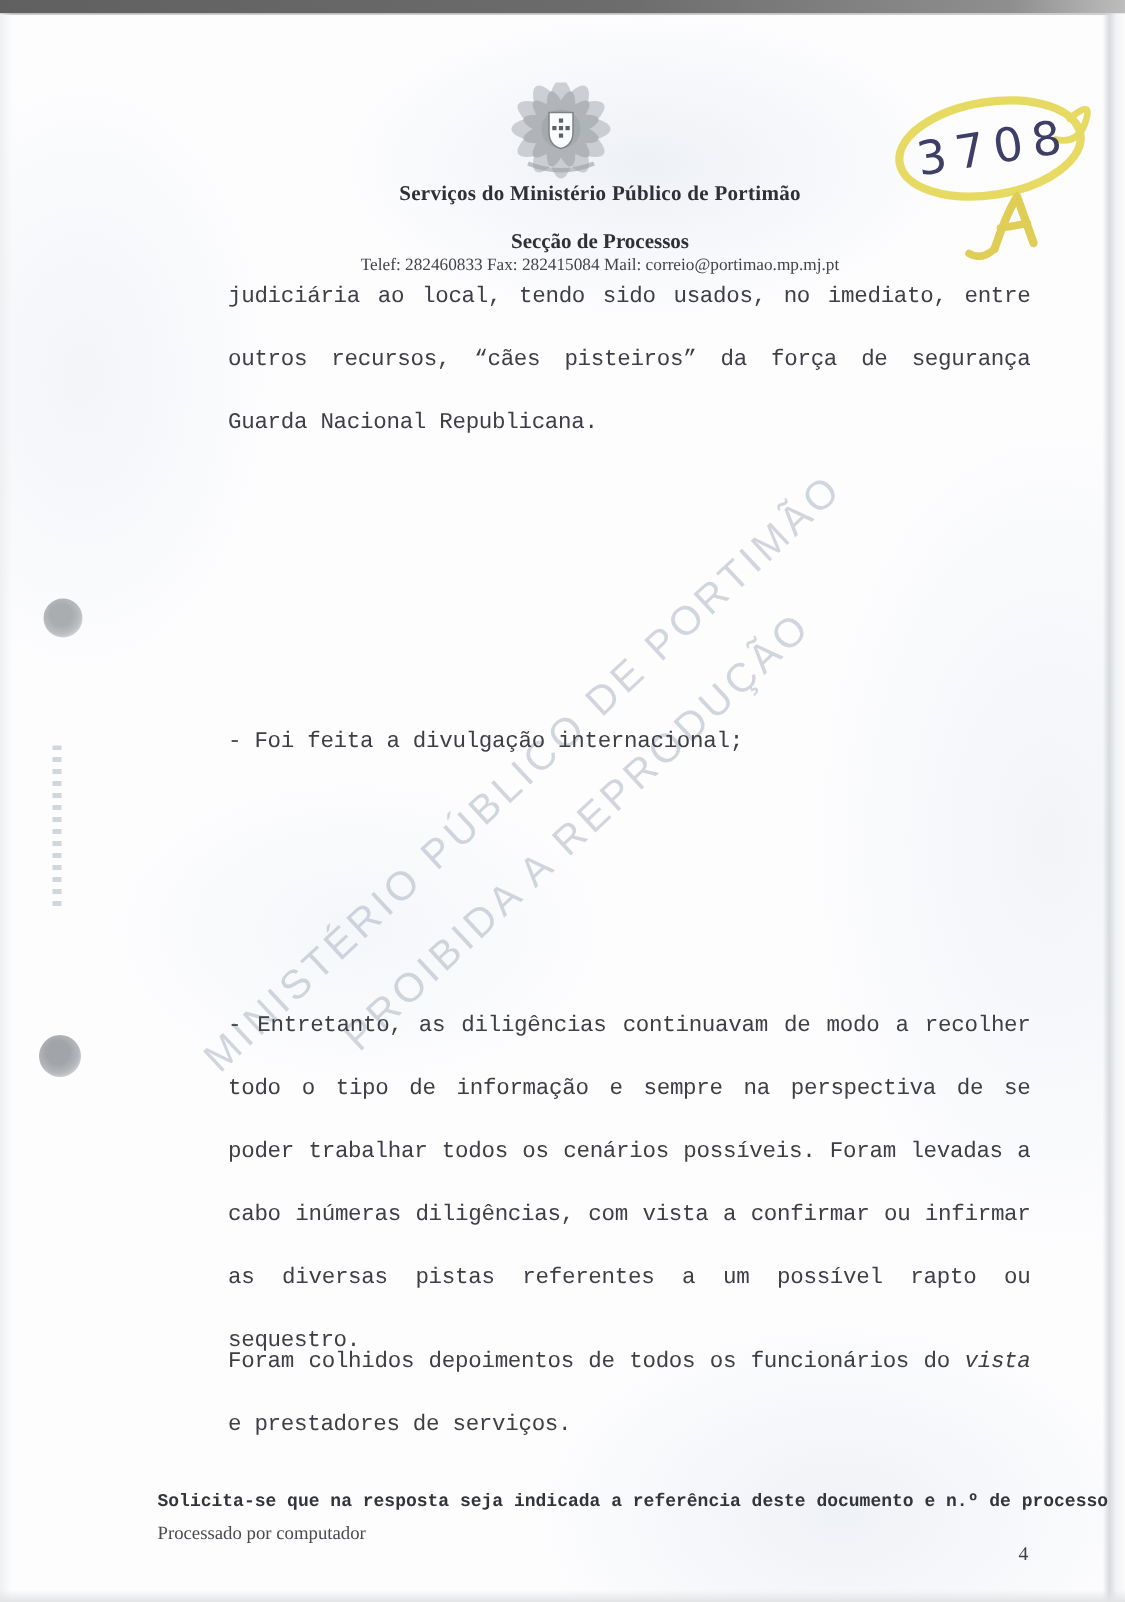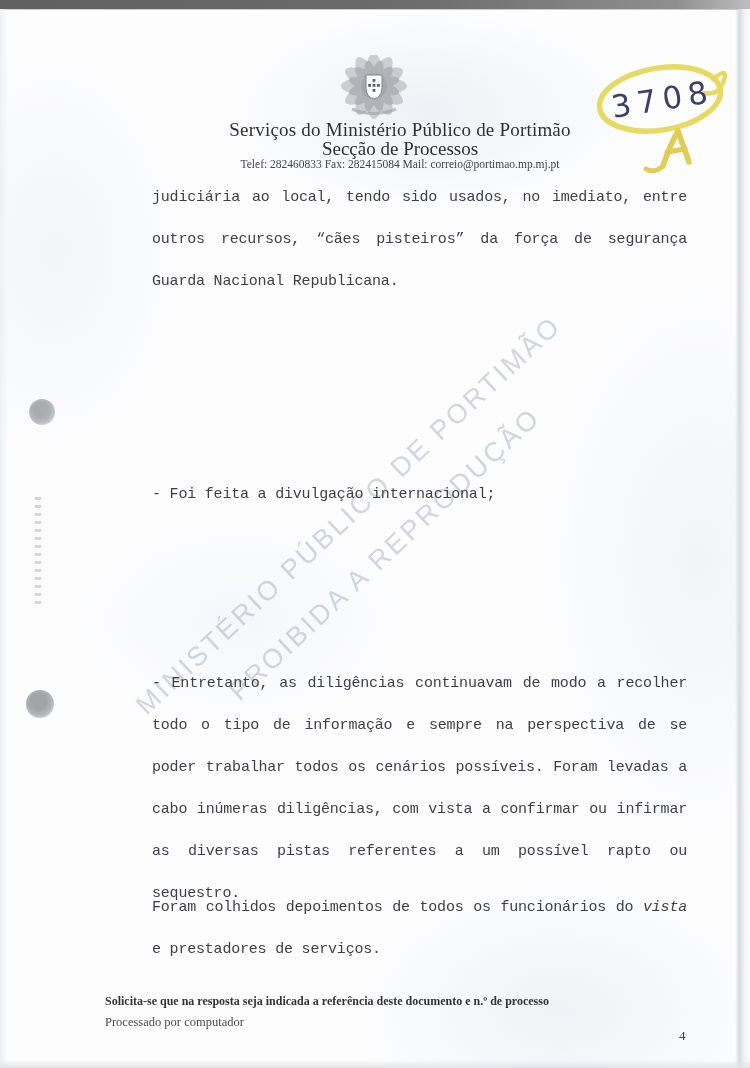--- a/index.html
+++ b/index.html
@@ -32,22 +32,22 @@
     background:radial-gradient(circle at 45% 42%,#a1a5a9 0 35%,#b4b7ba 60%,#d2d4d5 78%,rgba(229,231,232,0) 92%);}
   
   .spine-marks{position:absolute;left:35px;top:497px;width:6px;height:108px;
     background:repeating-linear-gradient(to bottom,rgba(138,148,168,0.38) 0 3px,rgba(138,148,168,0) 3px 8px);
     filter:blur(0.4px);}
   
   .crest{position:absolute;left:336px;top:55px;}
   
   .header{position:absolute;left:125px;top:119px;width:550px;text-align:center;
     font-family:"Liberation Serif",serif;color:#2f3036;}
-  .org{font-size:19px;font-weight:normal;line-height:21px;letter-spacing:0.2px;}
-  .section{font-size:19px;font-weight:normal;line-height:17px;}
+  .org{font-size:14px;font-weight:bold;line-height:21px;letter-spacing:0.2px;}
+  .section{font-size:14px;font-weight:bold;line-height:17px;margin-top:13px;}
   .addr{font-size:11.5px;line-height:14px;color:#43444a;}
   
   .watermark{position:absolute;left:62px;top:395px;width:610px;height:280px;
     display:flex;flex-direction:column;align-items:center;justify-content:center;gap:22px;
     transform:rotate(-43deg);
     color:rgba(167,176,191,0.52);
     font-family:"Liberation Sans",sans-serif;font-size:27px;letter-spacing:3px;
     white-space:nowrap;pointer-events:none;}
   
   .hand{position:absolute;left:575px;top:52px;width:170px;height:140px;}
@@ -56,21 +56,21 @@
     font-family:"DejaVu Sans",sans-serif;font-size:31px;color:#3d3f66;
     transform:rotate(-9deg);letter-spacing:6px;}
   
   .para{position:absolute;left:152px;width:535px;text-align:justify;
     font-family:Liberation Mono, monospace;font-size:15px;line-height:42px;
     color:#3e3e46;letter-spacing:-0.2px;}
   .p1{top:177px}.p2{top:325px}.p3{top:474px}.p4{top:547px}.p5{top:663px}.p6{top:887px}
   .it{font-style:italic;}
   
   .footer-bold{position:absolute;left:105px;top:994px;
-    font-family:Liberation Serif, serif;font-weight:bold;font-size:12px;color:#33343a;}
+    font-family:Liberation Mono, monospace;font-weight:bold;font-size:12px;color:#33343a;}
   .footer-reg{position:absolute;left:105px;top:1015px;
     font-family:Liberation Serif, serif;font-size:12.5px;color:#4a4b50;}
   .page-num{position:absolute;left:679px;top:1028px;
     font-family:"Liberation Serif",serif;font-size:13px;color:#3e3f45;}
 </style>
 </head>
 <body>
 
 <div class="page">
 

